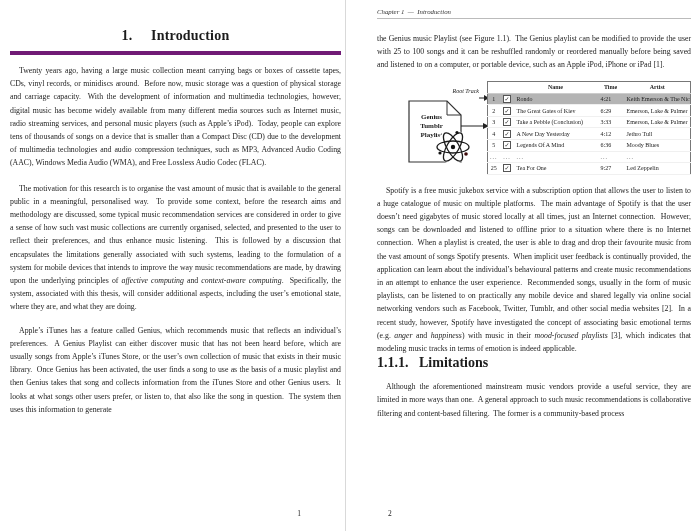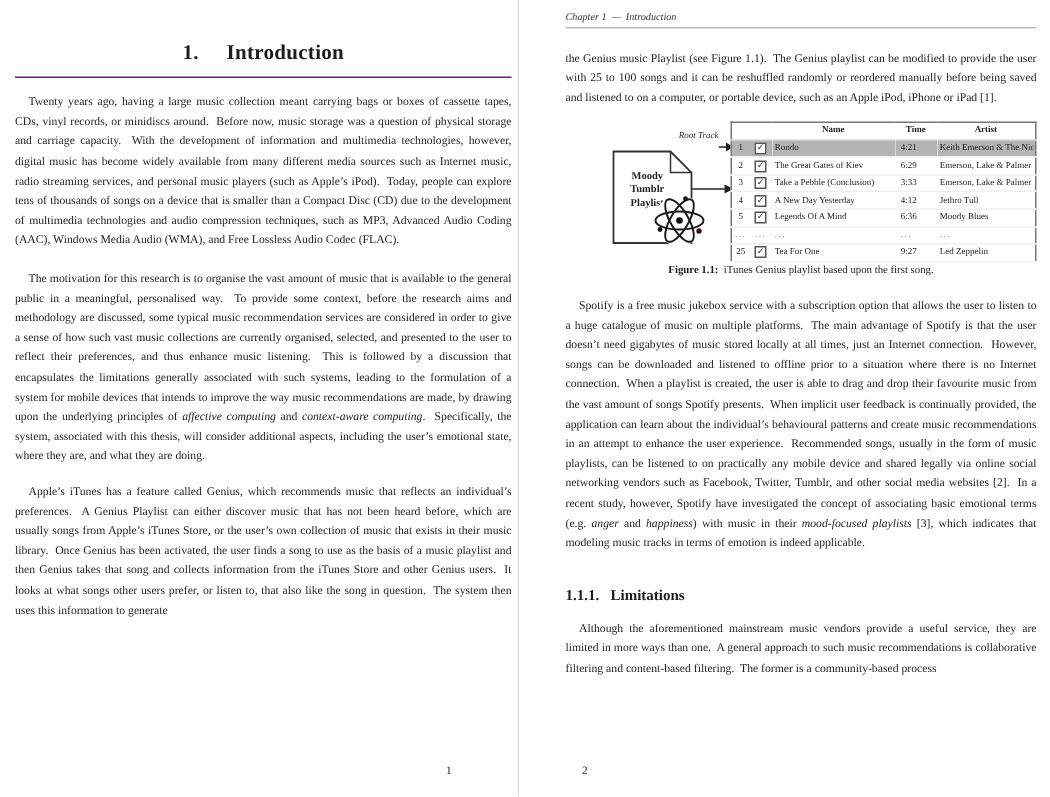--- a/index.html
+++ b/index.html
@@ -7,21 +7,21 @@
           font-family:"Liberation Serif", serif;overflow:hidden;}
   .page{position:relative;box-sizing:border-box;overflow:hidden;background:#fff;}
   .page-left{width:345px;padding:0 4px 0 10px;}
   .divider{width:1px;background:#d9d9d9;}
   .page-right{width:354px;padding:8px 9px 0 31px;}
 
   p.body{font-size:7.8px;line-height:13.2px;text-align:justify;margin:0;}
   .indent{text-indent:9px;}
 
   .title{font-size:14px;font-weight:bold;text-align:center;margin:28px 0 0;
-         padding-bottom:7px;border-bottom:1px solid #701a75;letter-spacing:.2px;}
+         padding-bottom:7px;border-bottom:4px solid #701a75;letter-spacing:.2px;}
   .section-heading{font-size:9px;font-weight:bold;margin:0;}
   .running-header{font-size:6.8px;font-style:italic;color:#333;
                   padding-bottom:3px;border-bottom:1px solid #bbb;}
   .pagenum{position:absolute;font-size:7.5px;color:#222;}
   .pn-left{bottom:13px;right:44px;}
   .pn-right{bottom:13px;left:42px;}
 
   
   .figure{position:relative;height:92px;margin-top:7px;}
   .doc{position:absolute;left:31px;top:21px;width:54px;height:63px;}
@@ -79,21 +79,21 @@
     <p class="body" style="margin-top:13px">the Genius music Playlist (see Figure 1.1).&nbsp; The Genius playlist can be modified to provide the user with 25 to 100 songs and it can be reshuffled randomly or reordered manually before being saved and listened to on a computer, or portable device, such as an Apple iPod, iPhone or iPad [1].</p>
 
     <div class="figure">
 
       <div class="doc">
         <svg width="54" height="63" viewBox="0 0 54 63">
           <path d="M1 1 H39 L53 15 V62 H1 Z" fill="#ffffff" stroke="#333" stroke-width="1.2"></path>
           <path d="M39 1 V15 H53" fill="none" stroke="#333" stroke-width="1"></path>
         </svg>
         <div class="doc-label">
-          <span>Moody</span>
+          <span>Genius</span>
           <span>Tumblr</span>
           <span>Playlist</span>
         </div>
       </div>
 
       <svg class="atom" width="40" height="40" viewBox="0 0 40 40">
         <circle cx="20" cy="20" r="17" fill="#ffffff"></circle>
         <g fill="none" stroke="#1a1a1a" stroke-width="1.3">
           <ellipse cx="20" cy="20" rx="16" ry="6"></ellipse>
           <ellipse cx="20" cy="20" rx="16" ry="6" transform="rotate(60 20 20)"></ellipse>
@@ -183,25 +183,22 @@
               <td class="c-num">25</td>
               <td class="c-chk"><span class="cb">✓</span></td>
               <td class="c-name">Tea For One</td>
               <td class="c-time">9:27</td>
               <td class="c-artist">Led Zeppelin</td>
             </tr>
           </tbody>
       </table>
     </div>
 
-    <div class="caption">
-      <b>Figure 1.1:</b><span>&nbsp; iTunes Genius playlist based upon the first song.</span>
-    </div>
 
     <p class="body indent" style="margin-top:13px"><span>Spotify is a free music jukebox service with a subscription option that allows the user to listen to a huge catalogue of music on multiple platforms.&nbsp; The main advantage of Spotify is that the user doesn’t need gigabytes of music stored locally at all times, just an Internet connection.&nbsp; However, songs can be downloaded and listened to offline prior to a situation where there is no Internet connection.&nbsp; When a playlist is created, the user is able to drag and drop their favourite music from the vast amount of songs Spotify presents.&nbsp; When implicit user feedback is continually provided, the application can learn about the individual’s behavioural patterns and create music recommendations in an attempt to enhance the user experience.&nbsp; Recommended songs, usually in the form of music playlists, can be listened to on practically any mobile device and shared legally via online social networking vendors such as Facebook, Twitter, Tumblr, and other social media websites [2].&nbsp; In a recent study, however, Spotify have investigated the concept of associating basic emotional terms (e.g. </span><span style="font-style: italic;">anger</span><span> and </span><span style="font-style: italic;">happiness</span><span>) with music in their </span><span style="font-style: italic;">mood-focused playlists</span><span> [3], which indicates that modeling music tracks in terms of emotion is indeed applicable.</span></p>
 
-    <h3 class="section-heading" style="margin-top:24px;font-size:10px">1.1.1.&nbsp;&nbsp;&nbsp;Limitations</h3>
+    <h3 class="section-heading" style="margin-top:0;font-size:14px">1.1.1.&nbsp;&nbsp;&nbsp;Limitations</h3>
 
     <p class="body indent" style="margin-top:9px">Although the aforementioned mainstream music vendors provide a useful service, they are limited in more ways than one.&nbsp; A general approach to such music recommendations is collaborative filtering and content-based filtering.&nbsp; The former is a community-based process</p>
 
     <div class="pagenum pn-right">2</div>
   </div>
 </div>
 
 </body></html>

